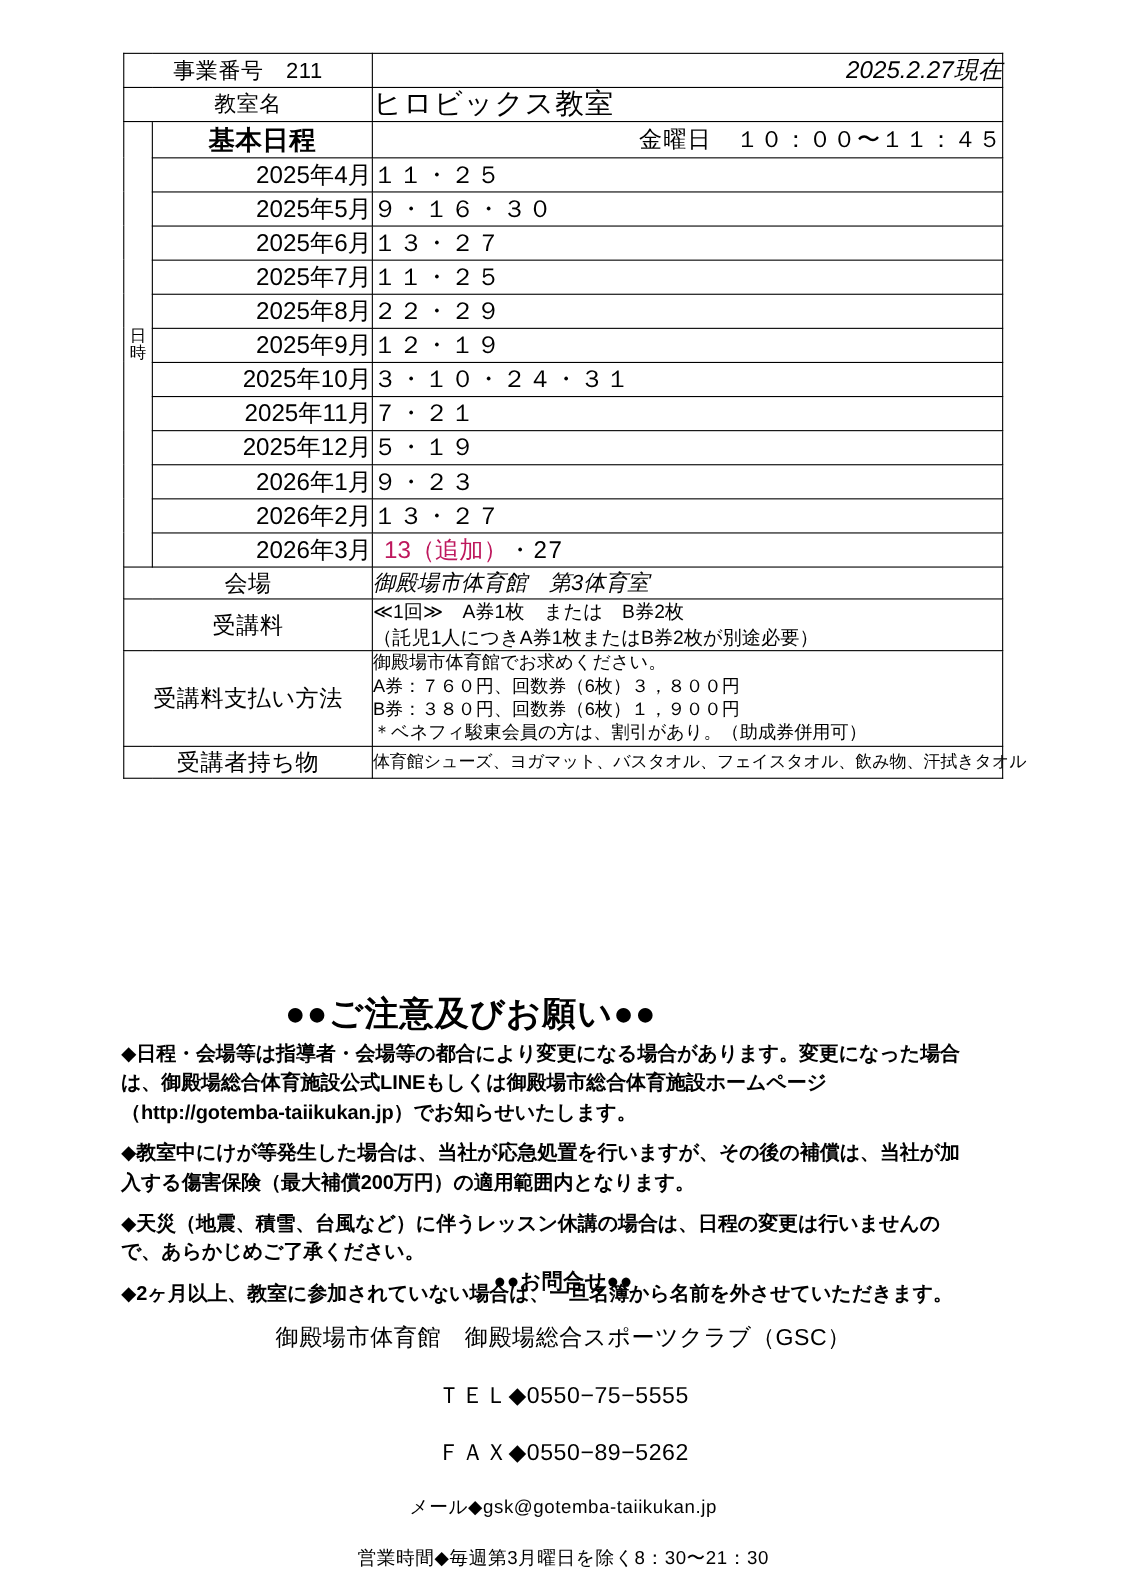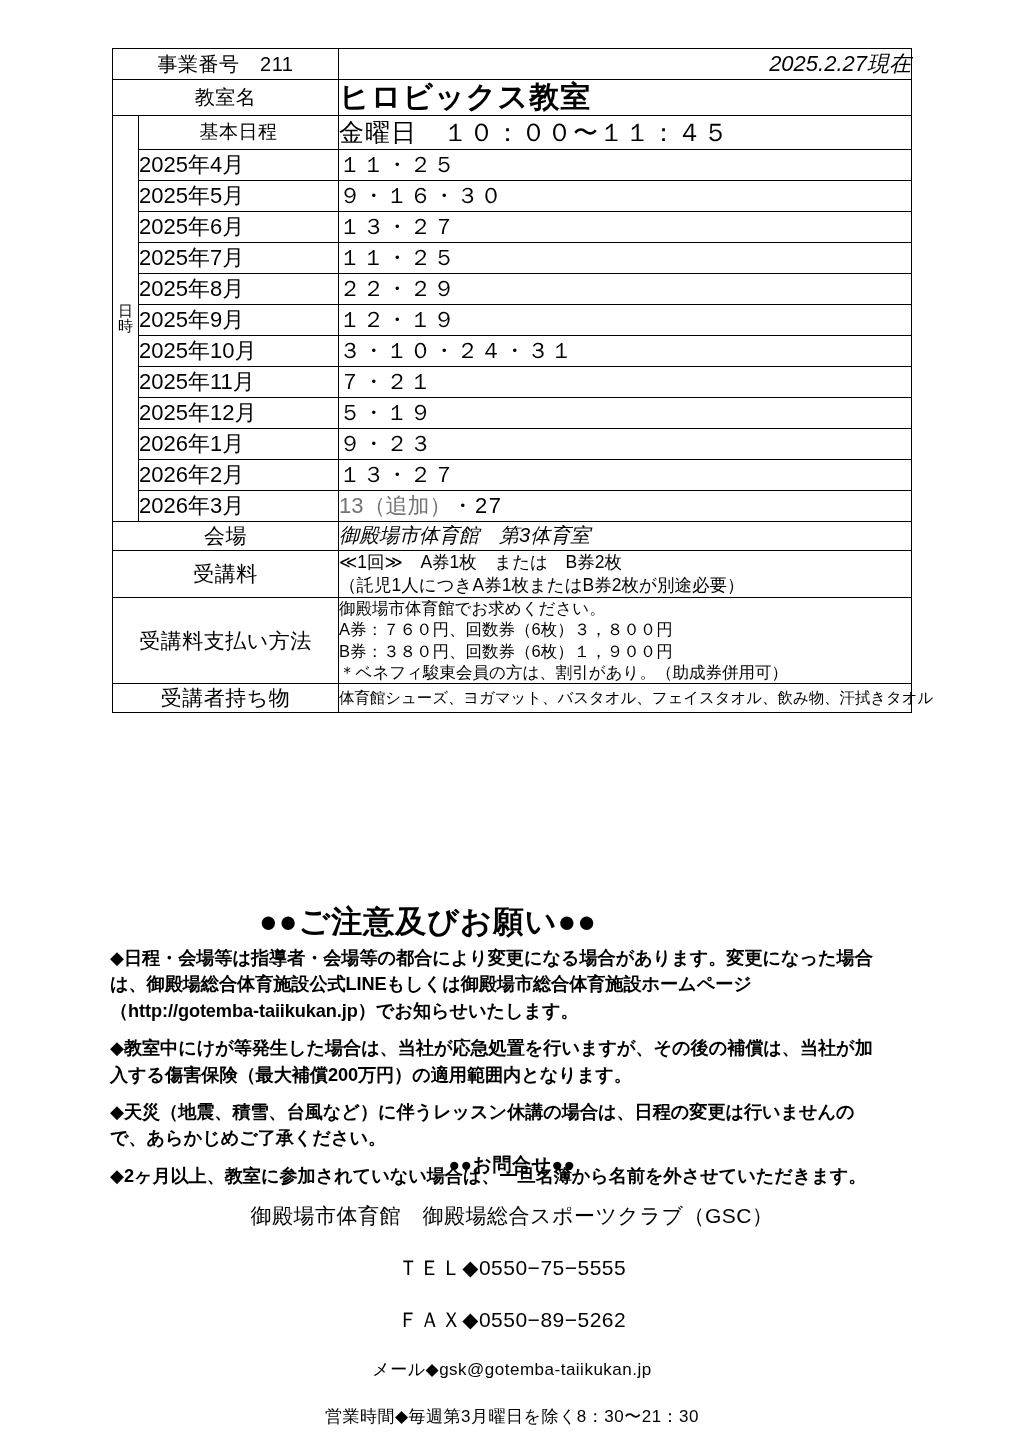--- a/index.html
+++ b/index.html
@@ -40,64 +40,67 @@
   .col-lab { width: 200px; }
 
   .lab {
     text-align: center;
     font-size: 20px;
     letter-spacing: 0.5px;
     padding: 4px 4px;
     white-space: nowrap;
   }
   .lab-sm {
-    font-size: 19px;
+    font-size: 24px;
+    font-weight: bold;
   }
   .val {
     text-align: left;
     padding: 3px 6px 3px 9px;
     font-size: 20px;
     white-space: nowrap;
     font-style: italic;
   }
   .val-right {
     text-align: right;
     padding-right: 10px;
     font-size: 22px;
     letter-spacing: 0px;
   }
 
   .title-cell {
-    font-size: 30px;
-    font-weight: bold;
+    font-size: 26px;
+    font-weight: normal;
     letter-spacing: 1px;
     padding: 2px 6px 4px 10px;
     line-height: 1.15;
   }
   .sched-head {
-    font-size: 25px;
+    font-size: 21px;
     letter-spacing: 1px;
     padding: 3px 6px 3px 9px;
+    text-align: right;
   }
   .month-lab {
-    text-align: left;
+    text-align: right;
     font-size: 22px;
     letter-spacing: 0px;
     padding: 2px 6px;
     white-space: nowrap;
   }
   .days {
     font-size: 22px;
     letter-spacing: 1.5px;
     padding: 2px 6px 2px 9px;
     white-space: nowrap;
   }
   .days .added {
-    color: #737373;
+    color: #be185d;
     letter-spacing: 0px;
+    margin-left: 10px;
   }
   .vert-lab {
     text-align: center;
     font-size: 15px;
     line-height: 1.0;
     letter-spacing: 0;
     padding: 0;
   }
   .vert-lab span {
     display: block;

